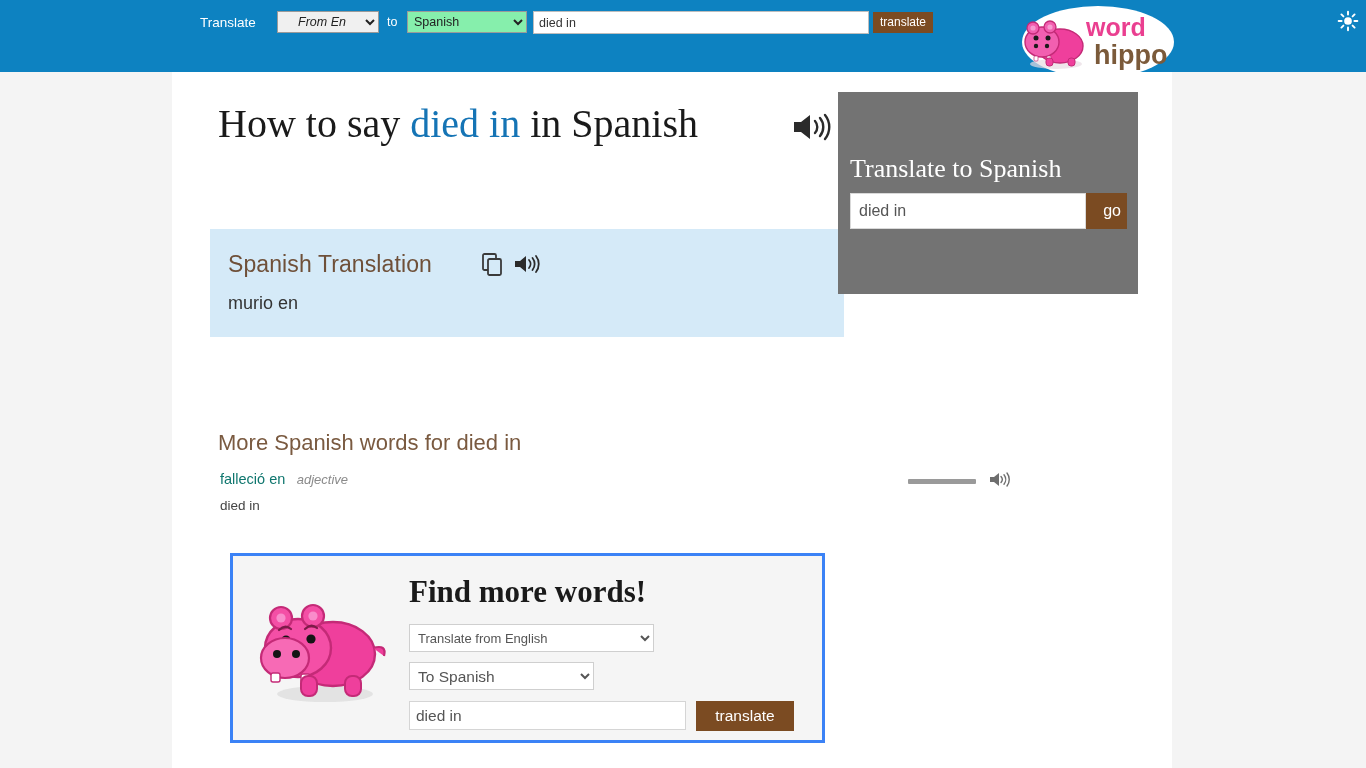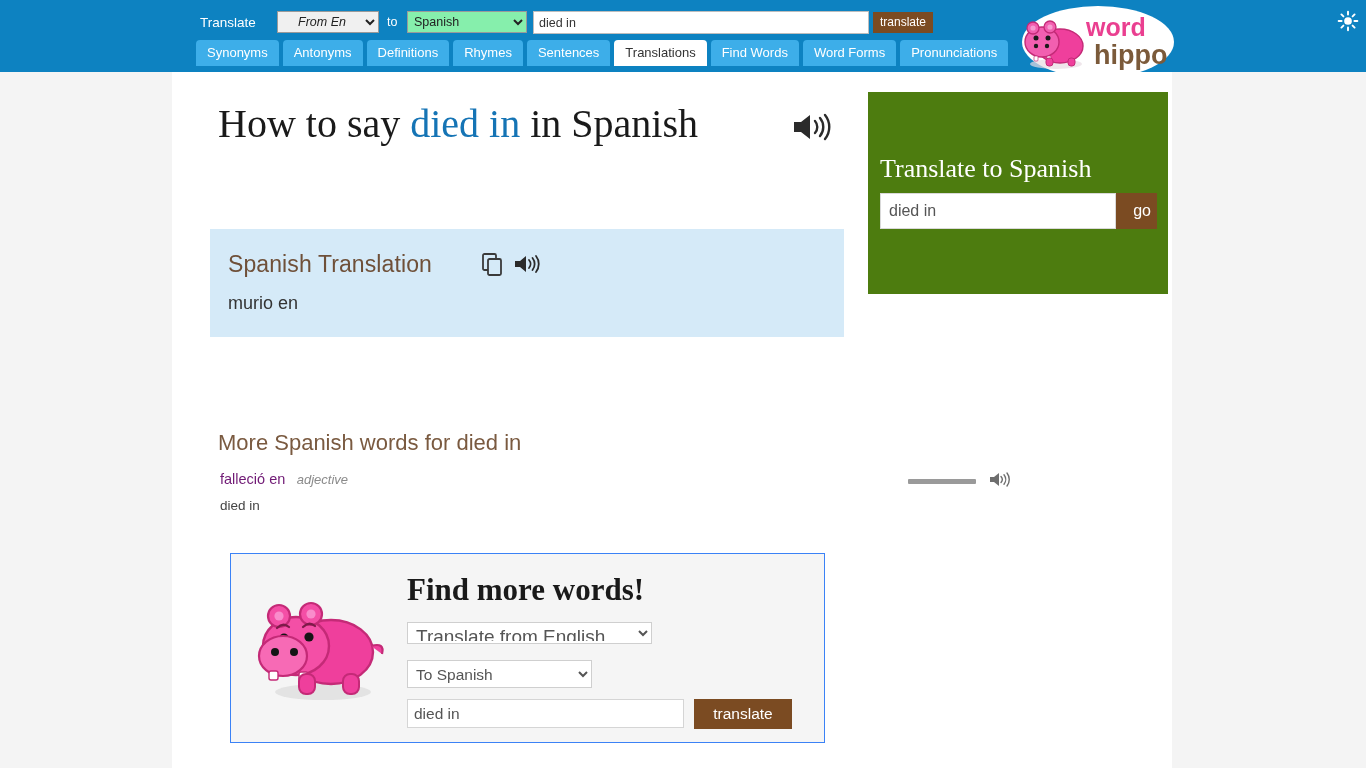--- a/index.html
+++ b/index.html
@@ -112,46 +112,46 @@
   }
 
   .section-head {
     position: absolute; left: 46px;
     font-size: 22px; color: #7a5a40;
   }
   #more-words-head { top: 358px; }
 
   .word-row { position: absolute; left: 48px; width: 630px; }
   .word-link {
-    color: #701a75; font-size: 14.5px; text-decoration: none; cursor: pointer;
+    color: #0f766e; font-size: 14.5px; text-decoration: none; cursor: pointer;
   }
   .word-pos { color: #8a8a8a; font-size: 13px; font-style: italic; margin-left: 7px; }
   .word-def { color: #444444; font-size: 13.5px; margin-top: 10px; display: block; }
   .audio-bar {
     position: absolute; left: 688px; top: 9px;
     width: 68px; height: 5px; background: #9a9a9a; border-radius: 1px;
   }
   .row-speaker { position: absolute; left: 769px; top: 1px; width: 21px; height: 17px; cursor: pointer; }
 
   
   .find-panel {
     position: absolute; left: 58px; top: 481px;
     width: 595px; height: 190px;
-    background: #f5f5f5; border: 1px solid #3b82f6;
+    background: #f5f5f5; border: 3px solid #3b82f6;
   }
   .hippo-mascot { position: absolute; left: 20px; top: 30px; width: 140px; height: 120px; }
   .find-title {
     position: absolute; left: 176px; top: 18px;
     font-family: "Liberation Serif", serif;
     font-size: 31px; color: #1a1a1a; font-weight: bold;
   }
   .find-sel1 {
     position: absolute; left: 176px; top: 68px;
-    width: 245px; height: 22px;
-    font-size: 19px; font-family: "Liberation Sans", sans-serif;
+    width: 245px; height: 28px;
+    font-size: 13px; font-family: "Liberation Sans", sans-serif;
     border: 1px solid #cfcfcf; background: #fff; color: #555; padding: 2px 4px;
   }
   .find-sel2 {
     position: absolute; left: 176px; top: 106px;
     width: 185px; height: 28px;
     font-size: 15.5px; font-family: "Liberation Sans", sans-serif;
     border: 1px solid #cfcfcf; background: #fff; color: #555; padding: 2px 4px;
   }
   .find-input {
     position: absolute; left: 176px; top: 145px;
@@ -163,23 +163,23 @@
   .find-btn {
     position: absolute; left: 463px; top: 145px;
     width: 98px; height: 30px;
     background: #7b4b22; color: #fff; border: none;
     font-size: 15.5px; cursor: pointer;
     font-family: "Liberation Sans", sans-serif;
   }
 
   
   .sidebar-box {
-    position: absolute; left: 696px; top: 20px;
+    position: absolute; left: 666px; top: 20px;
     width: 300px; height: 202px;
-    background: #4d7c0f;
+    background: #737373;
   }
   .sidebar-title {
     position: absolute; left: 12px; top: 62px;
     font-family: "Liberation Serif", serif;
     font-size: 26px; color: #ffffff;
   }
   .sidebar-input {
     position: absolute; left: 12px; top: 101px;
     width: 236px; height: 36px;
     border: 1px solid #d9d9d9; background: #ffffff;
@@ -243,31 +243,20 @@
         <circle cx="31" cy="44" r="2.2" fill="#1a1a1a"></circle>
       <rect x="18" y="54" width="4" height="5" rx="1" fill="#ffffff" stroke="#c42a77" stroke-width=".7"></rect>
       <rect x="31" y="54" width="4" height="5" rx="1" fill="#ffffff" stroke="#c42a77" stroke-width=".7"></rect>
       <rect x="30" y="56" width="7" height="8" rx="3" fill="#ef3f9c" stroke="#c42a77" stroke-width="1"></rect>
       <rect x="52" y="56" width="7" height="8" rx="3" fill="#ef3f9c" stroke="#c42a77" stroke-width="1"></rect>
     </g>
     <text x="70" y="34" font-family="Liberation Sans, sans-serif" font-size="25" font-weight="bold" fill="#ea3f90">word</text>
     <text x="78" y="62" font-family="Liberation Sans, sans-serif" font-size="27" font-weight="bold" fill="#7b5a3a">hippo</text>
   </svg>
 
-  <div class="tabs" id="tabs-container">
-      <div class="tab">Synonyms</div>
-      <div class="tab">Antonyms</div>
-      <div class="tab">Definitions</div>
-      <div class="tab">Rhymes</div>
-      <div class="tab">Sentences</div>
-      <div class="tab active">Translations</div>
-      <div class="tab">Find Words</div>
-      <div class="tab">Word Forms</div>
-      <div class="tab">Pronunciations</div>
-    </div>
 </div>
 
 <div class="content-area">
 
   <h1 class="page-title" style="position:absolute;left:46px;top:28px;">
     <span>How to say</span>
     <span class="hl">died in</span>
     <span>in Spanish</span>
   </h1>
 

